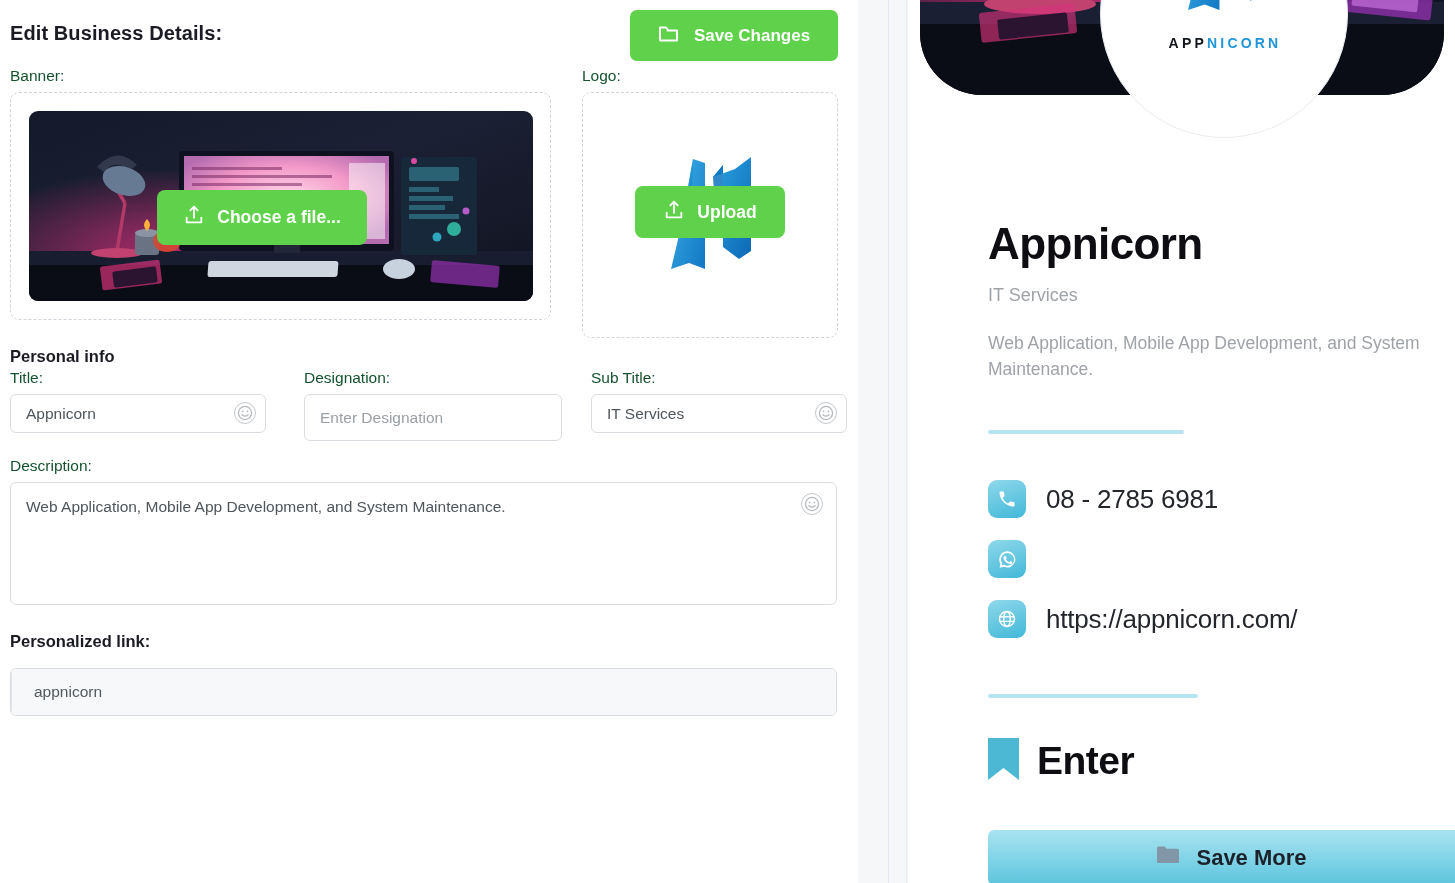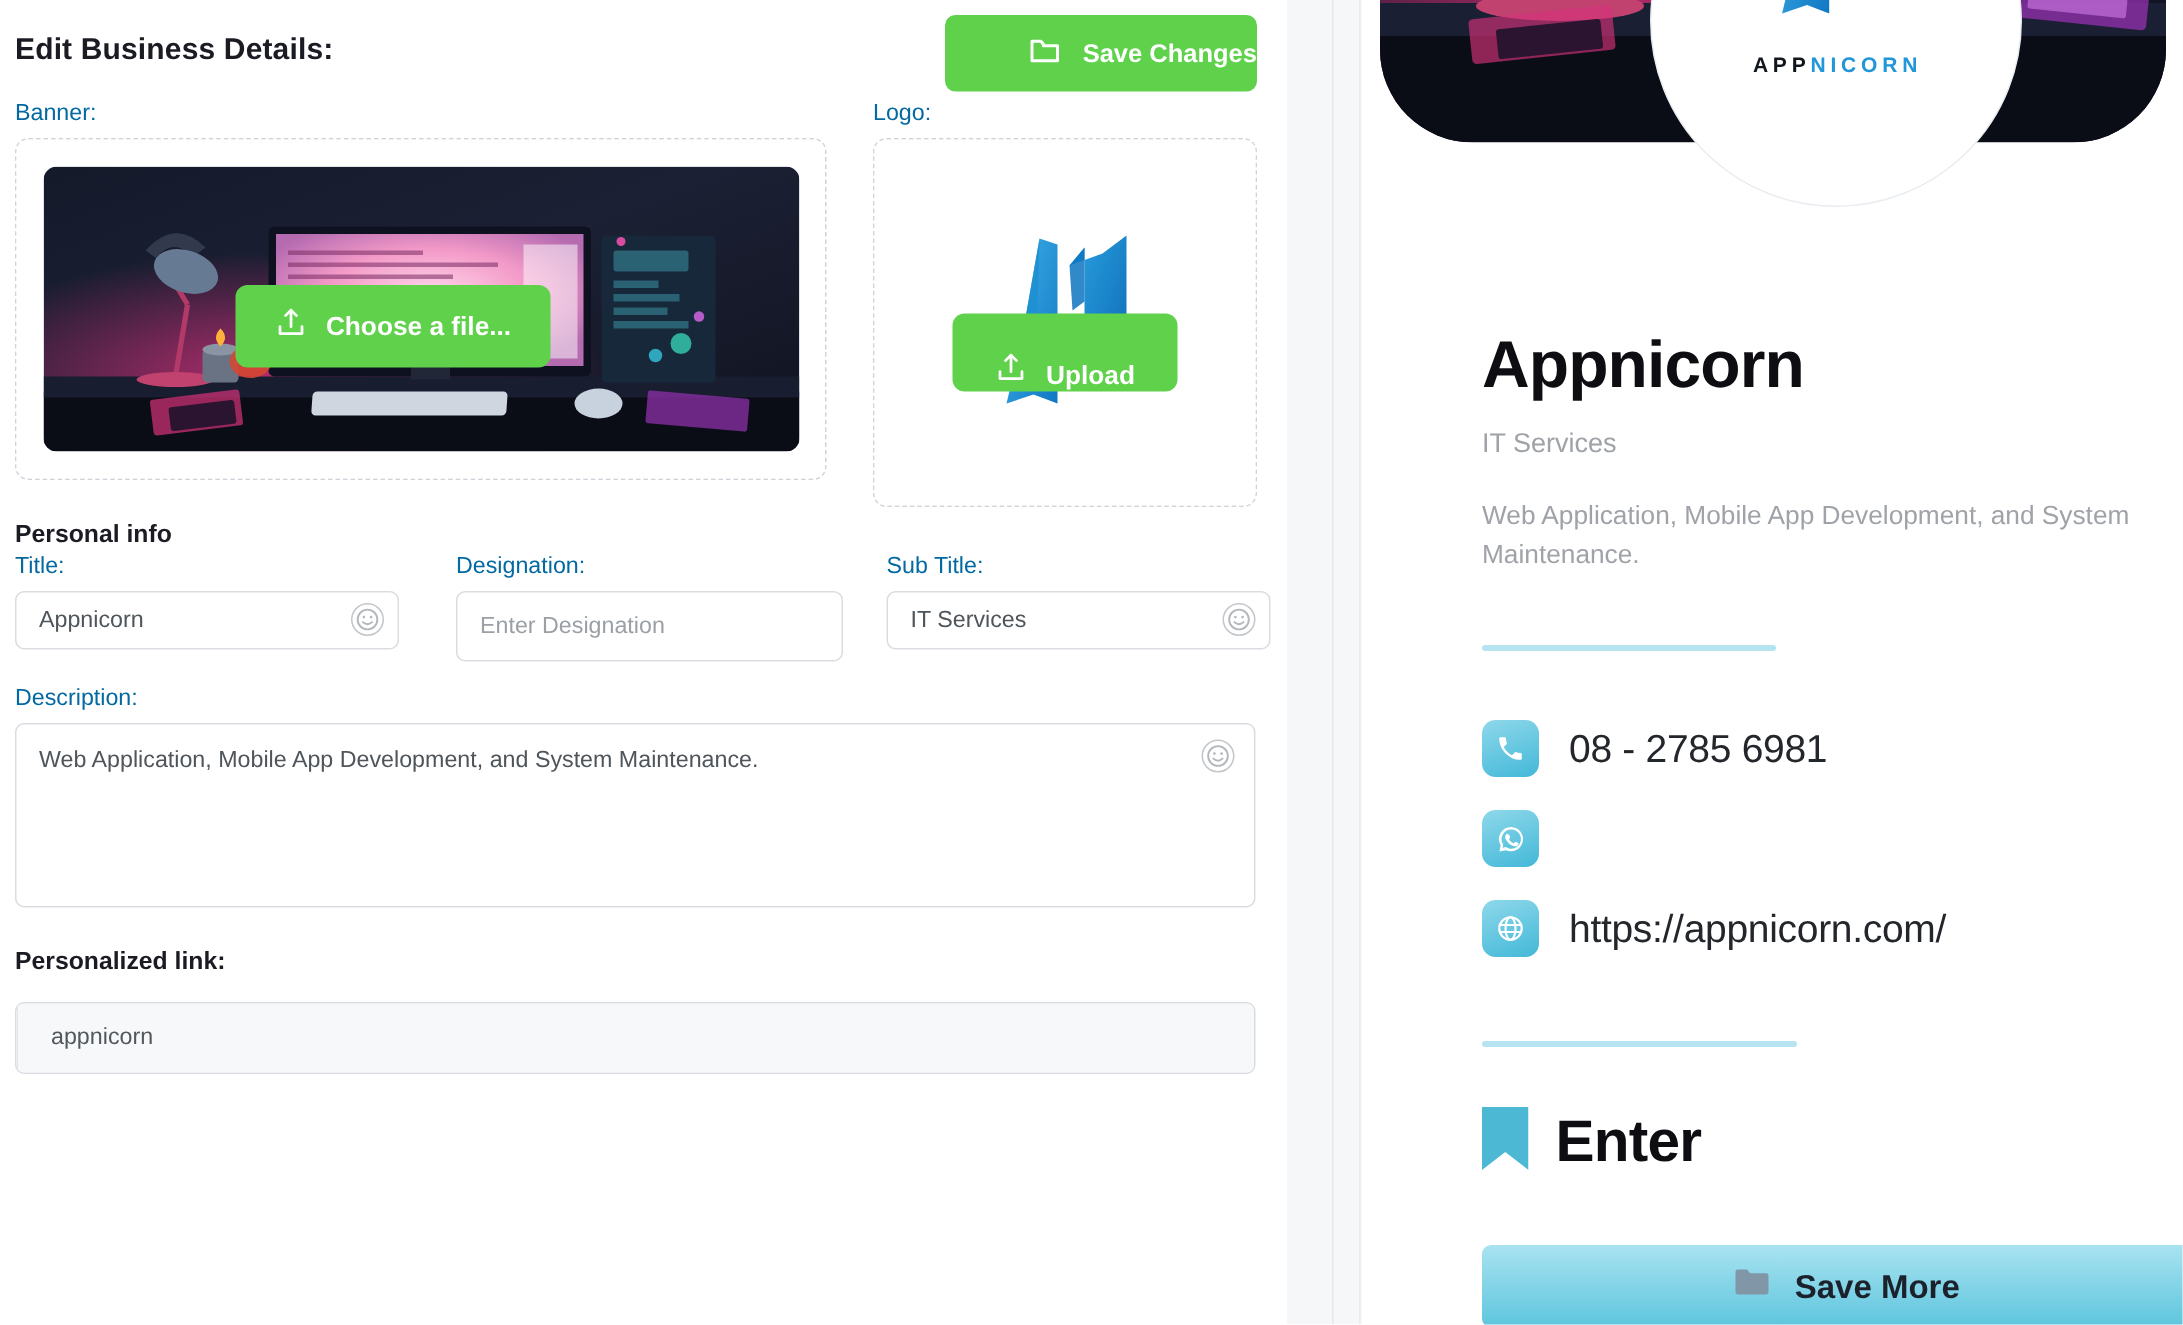--- a/index.html
+++ b/index.html
@@ -48,29 +48,29 @@
     height: 51px;
     background: #5fd14b;
     border: none;
     border-radius: 7px;
     color: #fff;
     font-size: 17px;
     font-weight: bold;
     font-family: "Liberation Sans", sans-serif;
     display: flex;
     align-items: center;
-    justify-content: flex-end;
+    justify-content: center;
     gap: 14px;
     cursor: pointer;
   }
   .save-changes-btn svg { flex: 0 0 auto; }
 
   .field-label {
     font-size: 15.5px;
-    color: #0369a1;
+    color: #14532d;
     line-height: 1;
   }
   .field-label.bold {
     font-weight: bold;
     color: #1b1b24;
     font-size: 16.5px;
   }
 
   
   .upload-row {
@@ -119,24 +119,23 @@
     justify-content: center;
     gap: 12px;
     cursor: pointer;
   }
   .choose-file-btn {
     left: 146px; top: 97px;
     width: 210px; height: 55px;
     font-size: 17.5px;
   }
   .upload-btn {
-    left: 52px; top: 116px;
+    left: 52px; top: 93px;
     width: 150px; height: 52px;
     font-size: 17.5px;
-    align-items: flex-end;
   }
 
   
   .section-head {
     position: relative;
     height: 22px;
   }
   .personal-heading { position: absolute; left: 0; top: 0; }
 
   .fields-row { position: relative; height: 88px; }

